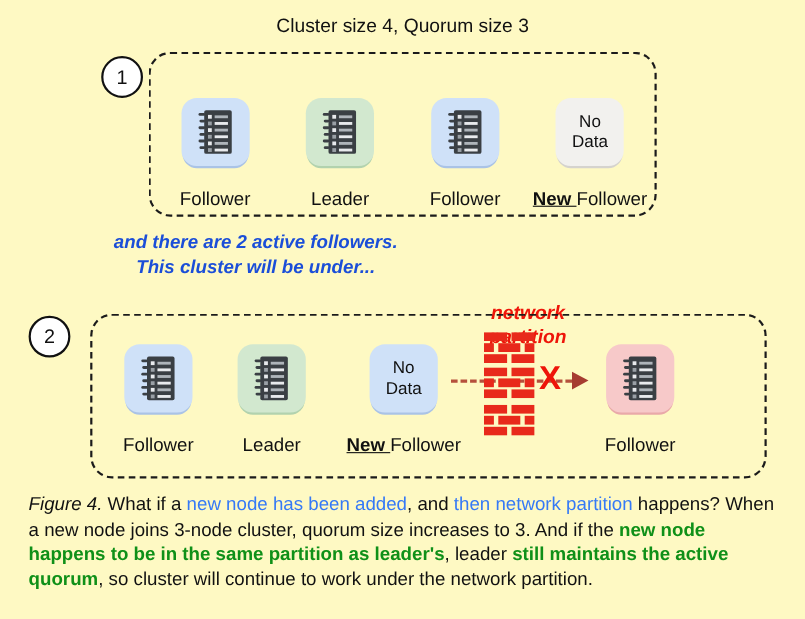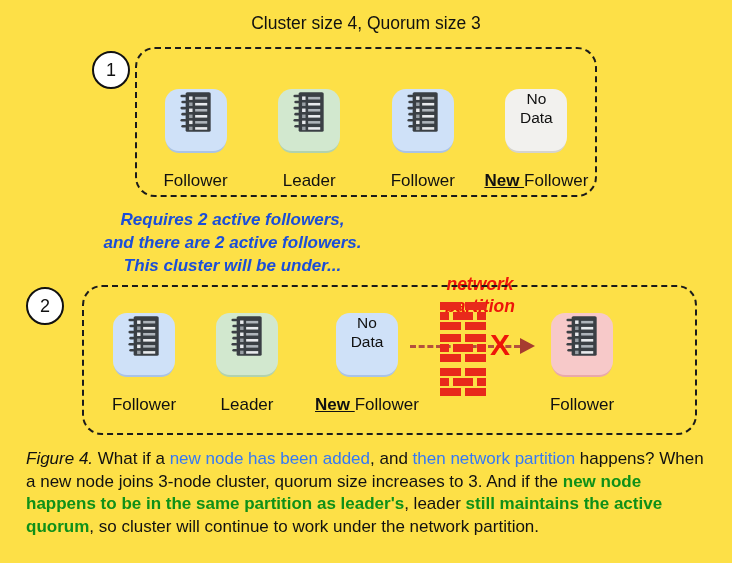--- a/index.html
+++ b/index.html
@@ -1,33 +1,33 @@
 <!DOCTYPE html>
 <html><head>
 <meta charset="utf-8">
 <style>
   html,body{margin:0;padding:0;background:#ffffff;}
   body{font-family:"Liberation Sans","DejaVu Sans",sans-serif;color:#111;}
-  .stage{position:relative;width:732px;height:563px;background:#fde047;overflow:hidden;}
+  .stage{position:relative;width:732px;height:563px;background:#fef9c3;overflow:hidden;}
 
   .title{position:absolute;left:0;top:13px;width:732px;text-align:center;
          font-size:17.5px;color:#111;}
 
   .cluster-box{position:absolute;border:2px dashed #1b1b1b;border-radius:20px;box-sizing:border-box;}
   .box1{left:135px;top:47px;width:462px;height:150px;display:flex;justify-content:space-evenly;align-items:flex-start;padding-top:40px;}
   .box2{left:82px;top:285px;width:615px;height:150px;}
 
   .step-circle{position:absolute;width:34px;height:34px;border:2px solid #111;border-radius:50%;
                display:flex;align-items:center;justify-content:center;font-size:18px;color:#111;background:#fff;}
   .circle1{left:92px;top:51px;}
   .circle2{left:26px;top:287px;}
 
   .node-col{display:flex;flex-direction:column;align-items:center;width:110px;}
   .node-col.abs{position:absolute;top:26px;}
-  .node-sq{width:62px;height:62px;border-radius:14px;display:flex;align-items:flex-start;justify-content:center;}
+  .node-sq{width:62px;height:62px;border-radius:14px;display:flex;align-items:center;justify-content:center;}
   .node-blue {background:#cfe1f8;box-shadow:0 3px 0 -1px #aac3e6;}
   .node-green{background:#d2e8cf;box-shadow:0 3px 0 -1px #b2d2ae;}
   .node-gray {background:#f2f1ee;box-shadow:0 3px 0 -1px #d5d3ce;}
   .node-pink {background:#f7c9c9;box-shadow:0 3px 0 -1px #e9a9a9;}
   .node-label{margin-top:20px;font-size:17px;color:#111;white-space:nowrap;}
   .node-label b{font-weight:bold;text-decoration:underline;}
   .no-data-text{font-size:15.5px;line-height:19px;text-align:center;color:#111;}
 
   .note-blue{position:absolute;left:80px;top:208px;width:305px;text-align:center;
              color:#1b4ed8;font-style:italic;font-weight:600;font-size:17px;line-height:23px;}
@@ -162,21 +162,20 @@
         <div class="no-data-text">
           <div>No</div>
             <div>Data</div>
         </div>
       </div>
       <div class="node-label"><b>New </b><span>Follower</span></div>
     </div>
   </div>
 
   <div class="note-blue">
-    <div>Requires 2 active followers,</div>
     <div>and there are 2 active followers.</div>
     <div>This cluster will be under...</div>
   </div>
 
   <div class="partition-label">
     <div>network</div>
     <div>partition</div>
   </div>
 
   <div class="step-circle circle2">

